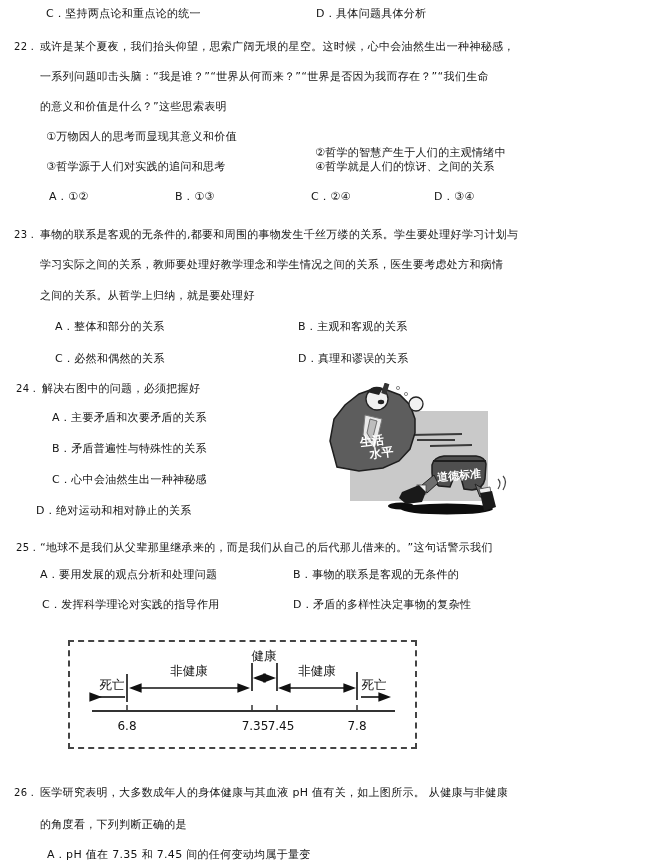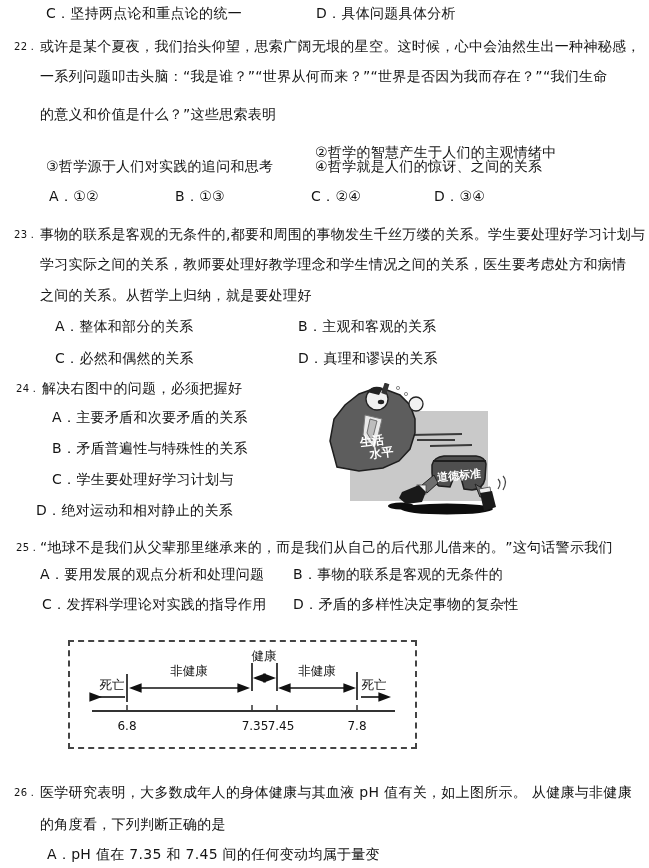--- a/index.html
+++ b/index.html
@@ -2,21 +2,21 @@
 <html><head>
 <meta charset="utf-8">
 <style>
   html,body{margin:0;padding:0;background:#888;}
   .page{
     position:relative;width:649px;height:868px;background:#ffffff;
     font-family:"DejaVu Sans","Liberation Sans",sans-serif;
     color:#141414;margin:0 auto;overflow:hidden;
   }
   .ln{
-    position:absolute;font-size:14px;line-height:19px;
+    position:absolute;font-size:11px;line-height:19px;
     white-space:nowrap;letter-spacing:0.3px;
   }
   .num{font-size:10px;}
   .diagram-box{
     position:absolute;left:68px;top:640px;width:349px;height:109px;
     border:2px dashed #444;box-sizing:border-box;background:#fff;
   }
   .diagram-box svg{display:block;}
   svg text{font-family:"DejaVu Sans","Liberation Sans",sans-serif;}
 </style>
@@ -24,21 +24,22 @@
 <body>
 
 <div class="page">
 
   <div class="ln" style="left:46px;top:4px">C．坚持两点论和重点论的统一</div>
   <div class="ln" style="left:316px;top:4px">D．具体问题具体分析</div>
 
   <div class="ln num" style="left:14px;top:37px">22．</div>
   <div class="ln" style="left:40px;top:37px">或许是某个夏夜，我们抬头仰望，思索广阔无垠的星空。这时候，心中会油然生出一种神秘感，</div>
   <div class="ln" style="left:40px;top:67px">一系列问题叩击头脑：“我是谁？”“世界从何而来？”“世界是否因为我而存在？”“我们生命</div>
-  <div class="ln" style="left:40px;top:105px">的意义和价值是什么？”这些思索表明</div>
+  <div class="ln" style="left:40px;top:97px">的意义和价值是什么？”这些思索表明</div>
+  <div class="ln" style="left:46px;top:127px">①万物因人的思考而显现其意义和价值</div>
   <div class="ln" style="left:315px;top:143px">②哲学的智慧产生于人们的主观情绪中</div>
   <div class="ln" style="left:46px;top:157px">③哲学源于人们对实践的追问和思考</div>
   <div class="ln" style="left:315px;top:157px">④哲学就是人们的惊讶、之间的关系</div>
   <div class="ln" style="left:49px;top:187px">A．①②</div>
   <div class="ln" style="left:175px;top:187px">B．①③</div>
   <div class="ln" style="left:311px;top:187px">C．②④</div>
   <div class="ln" style="left:434px;top:187px">D．③④</div>
 
   <div class="ln num" style="left:14px;top:225px">23．</div>
   <div class="ln" style="left:40px;top:225px">事物的联系是客观的无条件的,都要和周围的事物发生千丝万缕的关系。学生要处理好学习计划与</div>
@@ -46,21 +47,21 @@
   <div class="ln" style="left:40px;top:286px">之间的关系。从哲学上归纳，就是要处理好</div>
   <div class="ln" style="left:55px;top:317px">A．整体和部分的关系</div>
   <div class="ln" style="left:298px;top:317px">B．主观和客观的关系</div>
   <div class="ln" style="left:55px;top:349px">C．必然和偶然的关系</div>
   <div class="ln" style="left:298px;top:349px">D．真理和谬误的关系</div>
 
   <div class="ln num" style="left:16px;top:379px">24．</div>
   <div class="ln" style="left:42px;top:379px">解决右图中的问题，必须把握好</div>
   <div class="ln" style="left:52px;top:408px">A．主要矛盾和次要矛盾的关系</div>
   <div class="ln" style="left:52px;top:439px">B．矛盾普遍性与特殊性的关系</div>
-  <div class="ln" style="left:52px;top:470px">C．学生要处理好学习计划与</div>
+  <div class="ln" style="left:52px;top:470px">C．心中会油然生出一种神秘感</div>
   <div class="ln" style="left:36px;top:501px">D．绝对运动和相对静止的关系</div>
 
   <svg style="position:absolute;left:325px;top:383px" width="185" height="135" viewBox="0 0 185 135">
     <rect x="25" y="28" width="138" height="90" fill="#c9c9c9"></rect>
 
     <g stroke="#3a3a3a" stroke-width="2">
       <line x1="85" y1="52" x2="137" y2="51"></line>
       <line x1="92" y1="57" x2="130" y2="57"></line>
       <line x1="105" y1="63" x2="147" y2="62"></line>
     </g>

